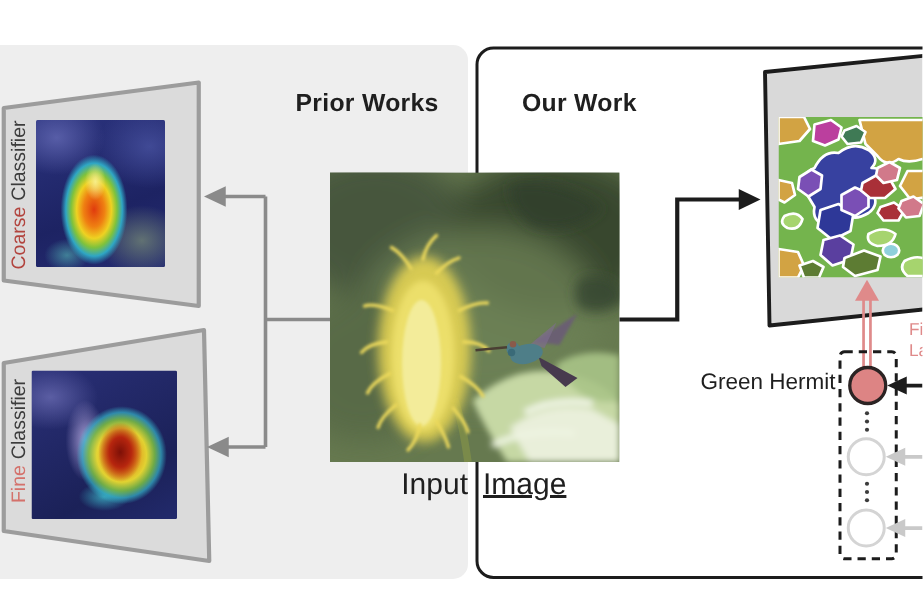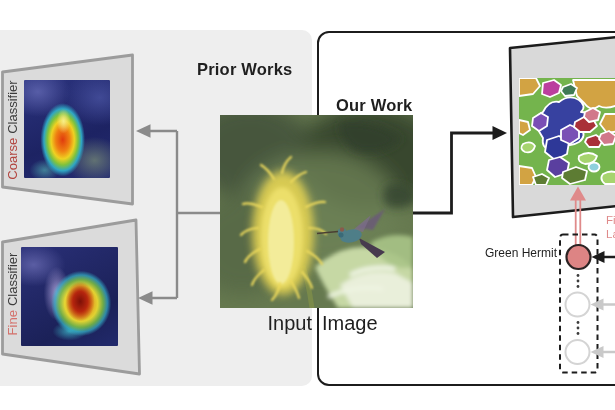--- a/index.html
+++ b/index.html
@@ -15,21 +15,21 @@
   #our-box{left:317px;top:31px;width:330px;height:351px;background:#ffffff;
     border:2.5px solid #1c1c1c;border-radius:12px;z-index:1;}
 
   
   #svg-base{left:0;top:0;z-index:2;pointer-events:none;}
   #svg-overlay{left:0;top:0;z-index:6;pointer-events:none;}
 
   
   .panel-title{font-size:16.5px;font-weight:bold;letter-spacing:.2px;z-index:4;}
   #prior-title{left:197px;top:60px;}
-  #our-title{left:336px;top:60px;margin-top:36px;}
+  #our-title{left:348px;top:60px;}
 
   
   .rot-label{z-index:4;white-space:nowrap;font-size:13px;
     transform:translate(-50%,-50%) rotate(-90deg);}
   #coarse-label{left:12px;top:130px;}
   #fine-label{left:12px;top:294px;}
   .rot-label .type-word{margin-left:4px;}
 
   
   .photo{z-index:3;}
@@ -50,21 +50,21 @@
       radial-gradient(ellipse 22% 12% at 50% 85%, rgba(63,192,208,.75), rgba(63,192,208,0) 80%),
       radial-gradient(ellipse 16% 32% at 37% 47%, rgba(168,158,214,.95), rgba(168,158,214,0) 85%),
       radial-gradient(ellipse 42% 28% at 13% 18%, rgba(100,102,172,.85), rgba(100,102,172,0) 78%),
       linear-gradient(150deg,#2a3078,#1b2158 70%,#222a6c);}
   #seg-map{left:519px;top:78px;width:101px;height:107px;}
 
   
   .caption{font-size:20px;z-index:4;}
   #caption-input{top:312px;right:303px;text-align:right;}
   #caption-image{top:312px;left:322px;}
-  #green-hermit{top:246px;right:58px;font-size:12px;z-index:7;}
+  #green-hermit{top:246px;right:58px;font-size:15px;z-index:7;}
   .pink-label{left:606px;font-size:11.5px;z-index:7;white-space:nowrap;}
   #pink-label-1{top:214px;}
   #pink-label-2{top:228px;}
 </style>
 </head>
 <body>
 
 <div class="abs" id="prior-panel" style="background-color: rgb(238, 238, 238);"></div>
 
 <div class="abs" id="our-box" style="border-color: rgb(28, 28, 28);"></div>
@@ -180,21 +180,21 @@
       <path d="M44,94 l13,-5 11,4 -2,9 -15,4 -8,-6 z" fill="#5d7c33"></path>
       <path d="M14,99 l9,-3 7,4 -3,7 -10,0 z" fill="#5d7c33"></path>
       <path d="M60,78 q10,-6 18,0 q-2,8 -12,8 q-8,-2 -6,-8 z" fill="#a6d46e"></path>
       <path d="M4,66 q8,-4 12,2 q-2,8 -10,6 q-6,-3 -2,-8 z" fill="#a6d46e"></path>
       <path d="M84,96 q9,-5 16,0 l0,10 -14,0 q-6,-5 -2,-10 z" fill="#a6d46e"></path>
     </g>
   </svg>
 </div>
 
 <div class="abs caption" id="caption-input" style="color: rgb(31, 31, 31);">Input</div>
-<div class="abs caption" id="caption-image" style="color: rgb(31, 31, 31);">Image</div>
+<div class="abs caption" id="caption-image" style="color: rgb(31, 31, 31); text-decoration: underline;">Image</div>
 <div class="abs" id="green-hermit" style="color: rgb(31, 31, 31);">Green Hermit</div>
 <div class="abs pink-label" id="pink-label-1" style="color: rgb(223, 138, 138);">Fine</div>
 <div class="abs pink-label" id="pink-label-2" style="color: rgb(223, 138, 138);">Label</div>
 
 <svg id="svg-overlay" class="abs" width="615" height="410" viewBox="0 0 615 410">
 
   <g stroke-width="2.4" fill="none" stroke="#8a8a8a">
     <path d="M220,213 H177 M177,131 V298 M177,131 H149 M177,298 H151"></path>
   </g>
   <polygon points="136,131 150.5,124.2 150.5,137.8" fill="#8a8a8a"></polygon>

